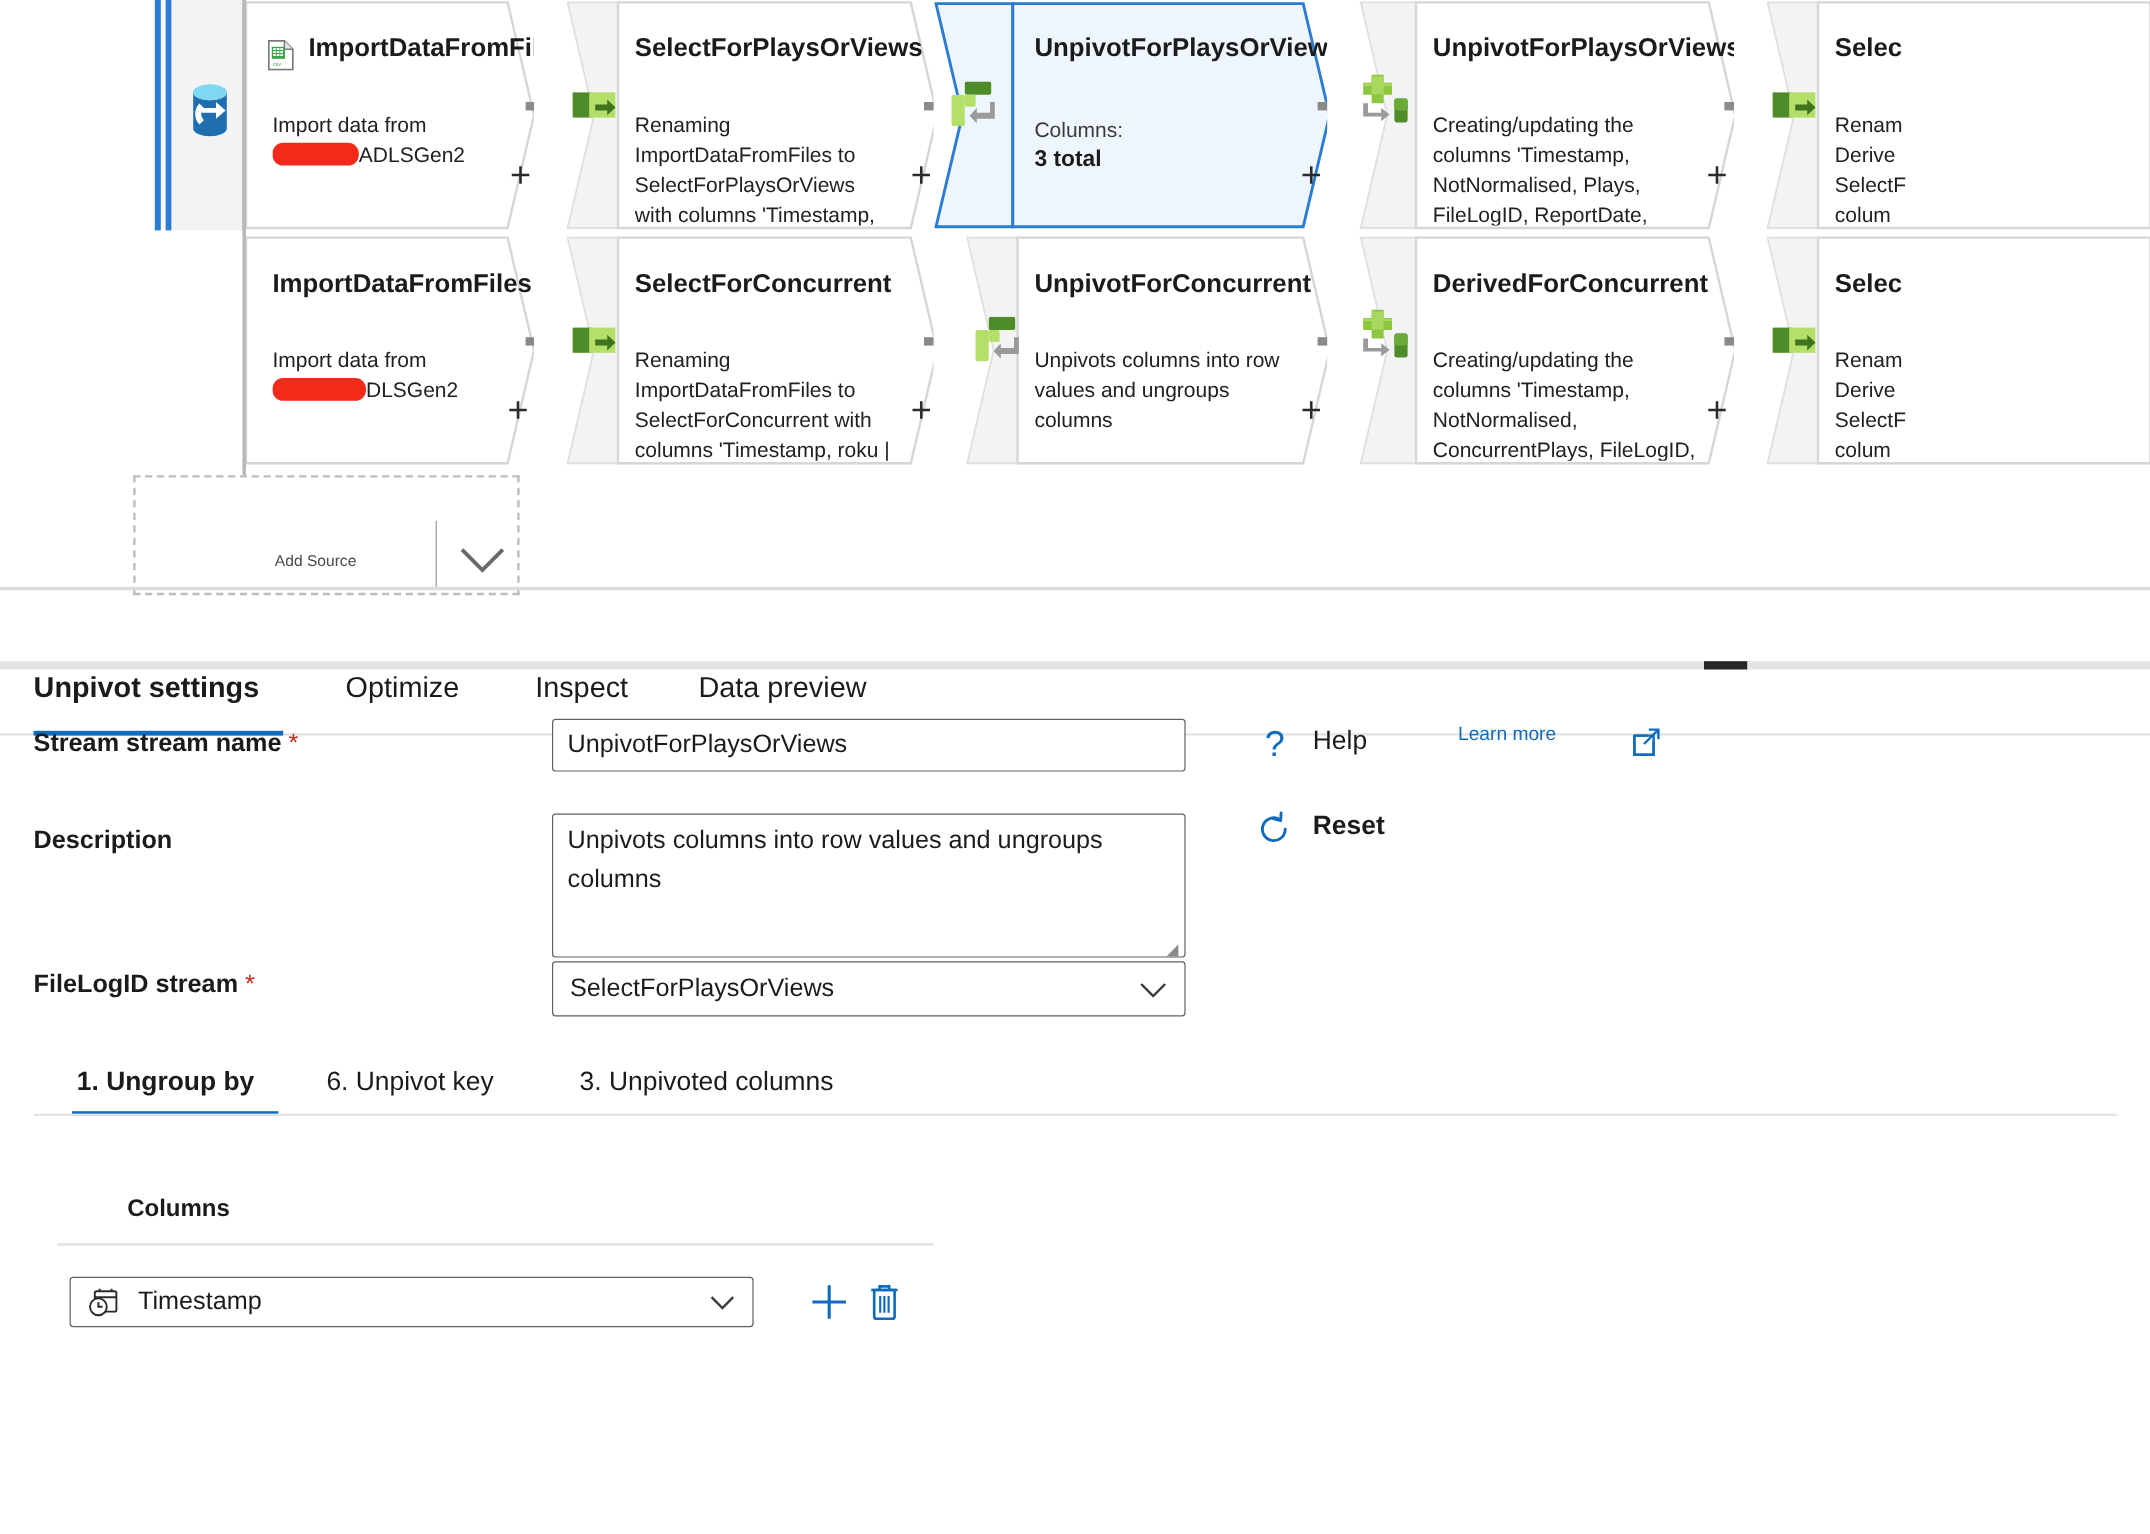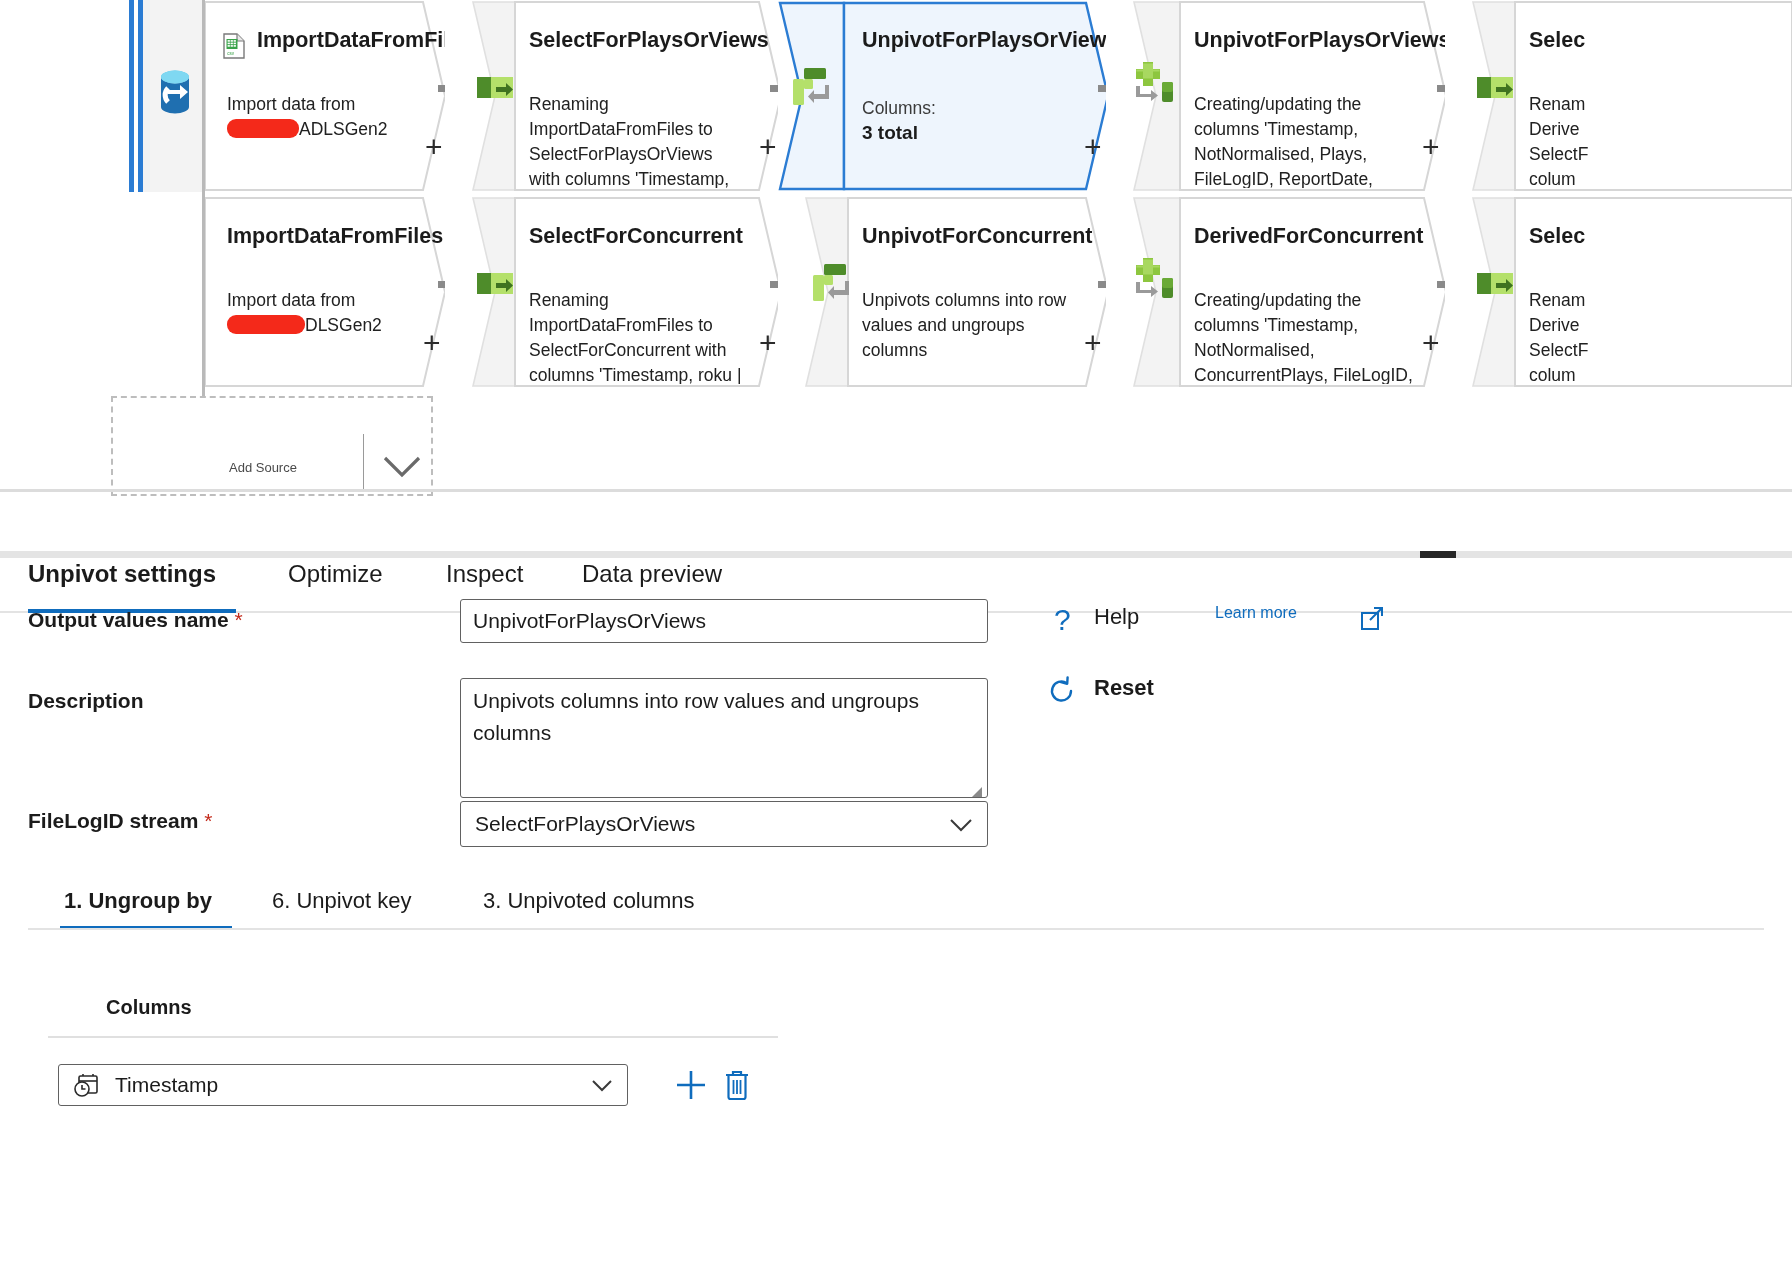--- a/index.html
+++ b/index.html
@@ -434,21 +434,21 @@
   <div class="tabbar">
     <div class="tabbar-line"></div>
     <div class="tab-item active" style="left:28px;">Unpivot settings</div>
     <div class="tab-underline" style="left:28px; width:208px;"></div>
     <div class="tab-item" style="left:288px;">Optimize</div>
     <div class="tab-item" style="left:446px;">Inspect</div>
     <div class="tab-item" style="left:582px;">Data preview</div>
   </div>
 
   <div class="field-label" style="left:28px; top:48px;">
-    <span>Output values name</span>
+    <span>Stream stream name</span>
     <span class="req">*</span>
   </div>
   <input class="textbox" style="left: 460px; top: 39px; width: 528px; height: 44px;" value="UnpivotForPlaysOrViews">
 
   <div class="field-label" style="left:28px; top:129px;">Description</div>
   <textarea class="textbox" style="left: 460px; top: 118px; width: 528px; height: 120px;">Unpivots columns into row values and ungroups columns</textarea>
   <div class="ta-grip" style="left:972px; top:227px;"></div>
 
   <span class="icon-btn" style="left:1050px; top:44px;">
     <svg width="26" height="32" viewBox="0 0 26 32">

